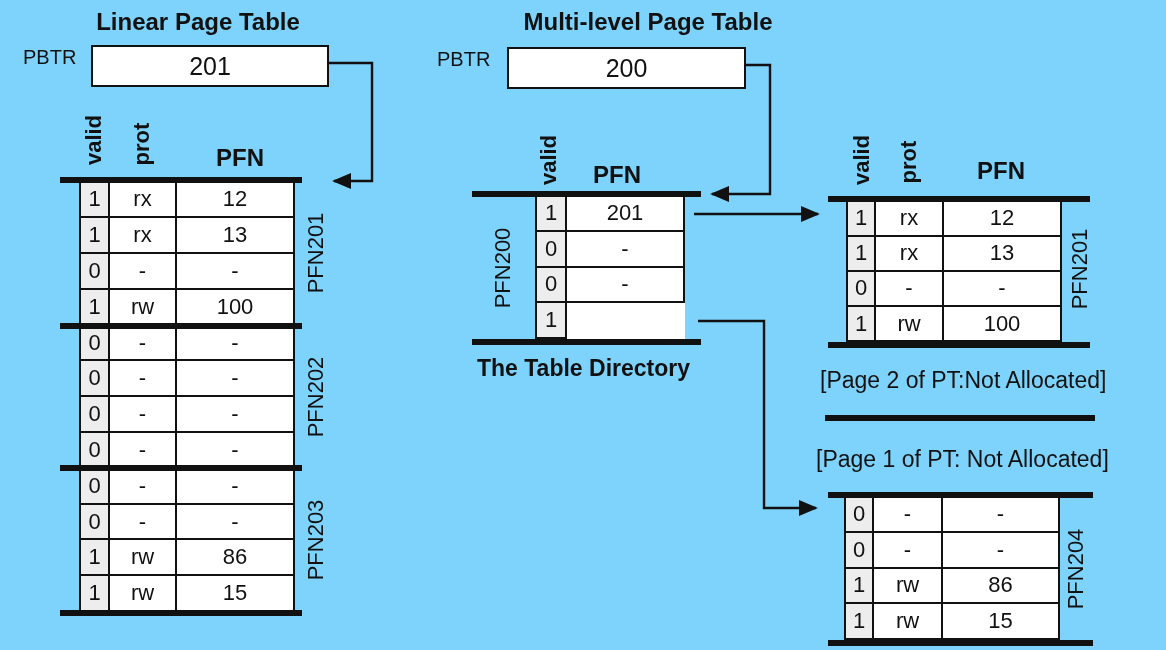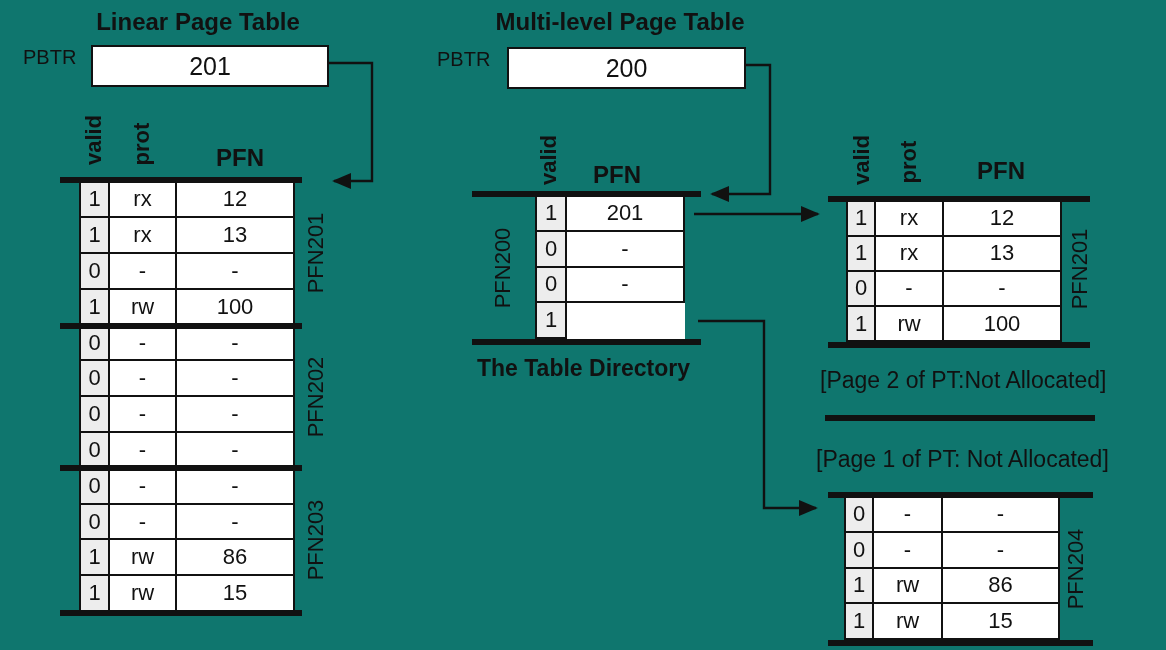--- a/index.html
+++ b/index.html
@@ -1,17 +1,17 @@
 <!DOCTYPE html>
 <html><head>
 <meta charset="utf-8">
 <style>
   html,body{margin:0;padding:0;background:#ffffff;}
   .canvas{
-    position:relative;width:1166px;height:650px;background:#0f766e;
+    position:relative;width:1166px;height:650px;background:#7dd3fc;
     font-family:"Liberation Sans","DejaVu Sans",sans-serif;color:#111111;
     overflow:hidden;
   }
   .title{position:absolute;font-weight:bold;font-size:24px;white-space:nowrap;transform:translateX(-50%);z-index:4;}
   .reg-label{position:absolute;font-size:20px;white-space:nowrap;z-index:4;}
   .reg-box{
     position:absolute;border:2.5px solid #111111;background:#ffffff;
     display:flex;align-items:center;justify-content:center;font-size:25px;z-index:4;
   }
   .tbl{position:absolute;display:grid;border-left:2px solid #111111;z-index:1;background:#ffffff;}
@@ -38,21 +38,21 @@
   .caption{position:absolute;font-weight:bold;font-size:23px;white-space:nowrap;z-index:4;}
   .note{position:absolute;font-size:23px;white-space:nowrap;z-index:4;}
   svg.arrows{position:absolute;left:0;top:0;z-index:3;}
 </style>
 </head>
 <body>
 
 <div class="canvas">
 
   <div class="title" style="left:198px;top:8px;">Linear Page Table</div>
-  <div class="title" style="left:620px;top:8px;">Multi-level Page Table</div>
+  <div class="title" style="left:648px;top:8px;">Multi-level Page Table</div>
 
   <div class="reg-label" style="left:23px;top:46px;">PBTR</div>
   <div class="reg-box" style="left:91px;top:45px;width:234px;height:38px;">
     <span>201</span>
   </div>
 
   <div class="reg-label" style="left:437px;top:48px;">PBTR</div>
   <div class="reg-box" style="left:507px;top:47px;width:235px;height:38px;">
     <span>200</span>
   </div>

